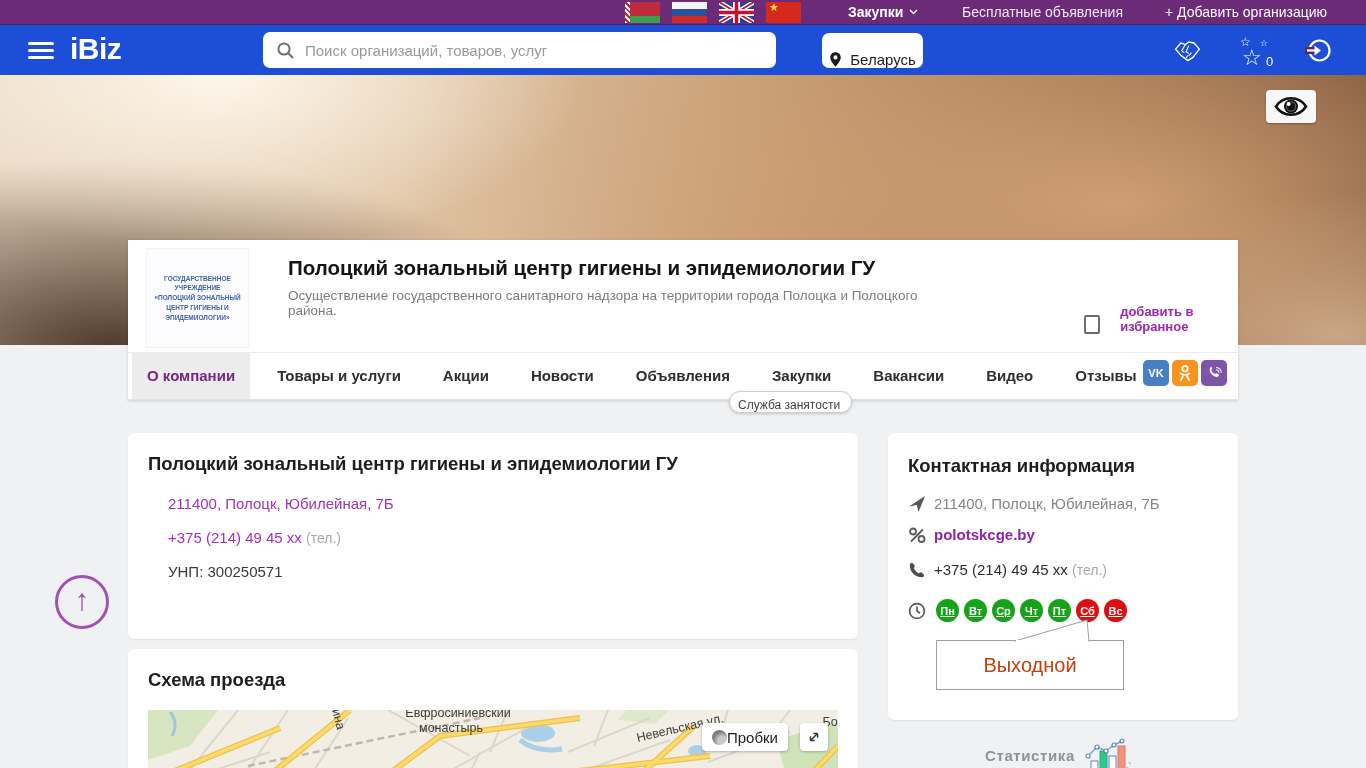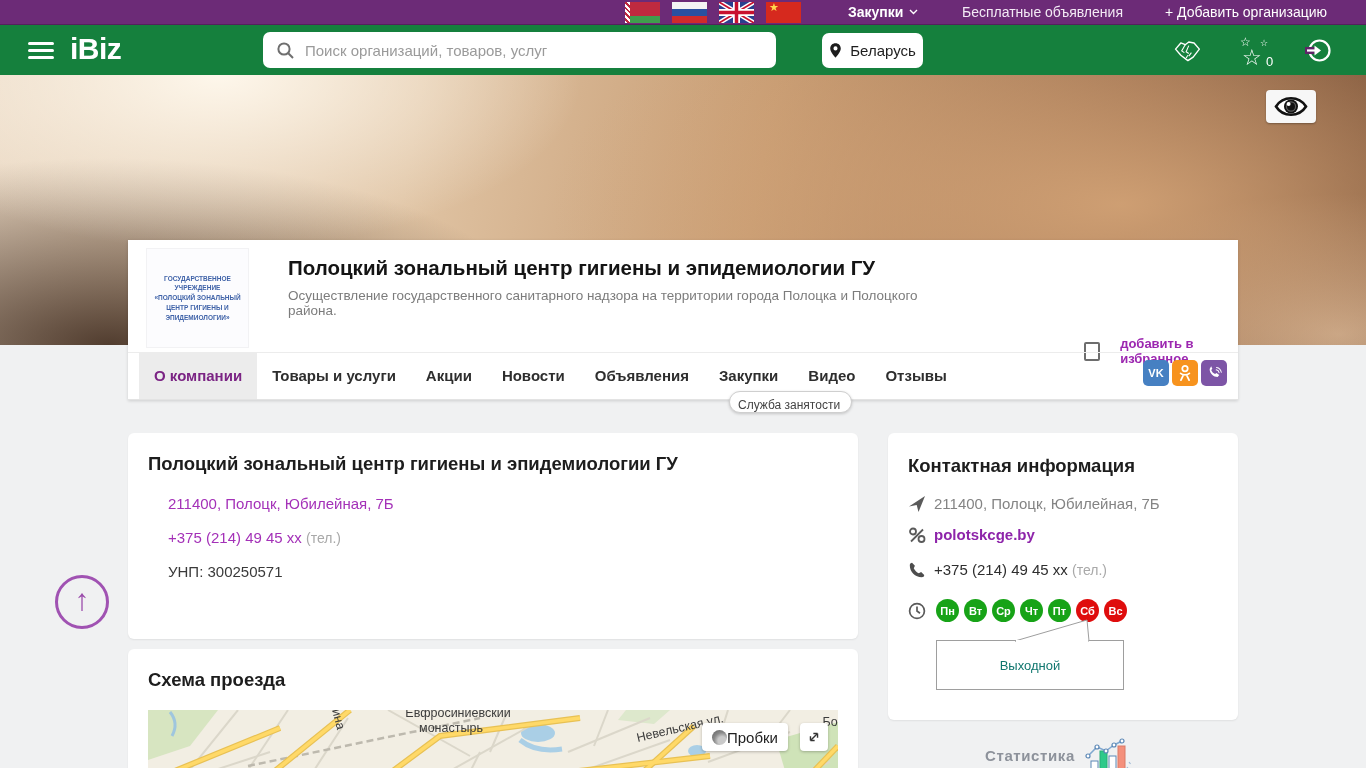--- a/index.html
+++ b/index.html
@@ -15,28 +15,28 @@
      background:repeating-linear-gradient(45deg, #fff 0 2px, #bf2a3f 2px 4px); }
   .flag-ru { background:linear-gradient(#f4f4f4 0 34%, #2a50a0 34% 67%, #d02b2b 67% 100%); }
   .flag-cn { background:#d6291e; }
   .flag-cn .cn-star { position:absolute; left:3px; top:-1px; color:#ffd84d; font-size:11px; }
   .tb-link { position:absolute; top:4px; color:#fff; font-size:14px; cursor:pointer; white-space:nowrap; }
   .tb-zakupki { left:848px; font-weight:bold; display:flex; align-items:center; gap:6px; }
   .tb-free { left:962px; color:#f3eaf5; }
   .tb-add { left:1165px; color:#fff; }
 
   
-  .header { position:absolute; left:0; top:25px; width:1366px; height:50px; background:#15803d; z-index:30; }
+  .header { position:absolute; left:0; top:25px; width:1366px; height:50px; background:#1d4ed8; z-index:30; }
   .burger { position:absolute; left:28px; top:17px; width:26px; height:17px; cursor:pointer; }
   .burger span { display:block; height:3px; background:#fff; border-radius:2px; margin-bottom:4px; }
   .brand { position:absolute; left:70px; top:7px; color:#fff; font-size:30px; font-weight:bold; letter-spacing:-.5px; cursor:pointer; }
   .searchbox { position:absolute; left:263px; top:7px; width:513px; height:36px; background:#fff; border-radius:7px; display:flex; align-items:center; padding-left:13px; }
   .searchbox input { border:none; outline:none; flex:1; height:100%; font-size:15px; color:#333; background:transparent; margin-left:10px; font-family:"Liberation Sans",sans-serif; }
   .searchbox input::placeholder { color:#9a9a9a; }
-  .locbtn { position:absolute; left:822px; top:8px; width:101px; height:35px; background:#fff; border-radius:7px; display:flex; align-items:center; justify-content:center; gap:8px; font-size:15px; color:#1d1d1d; cursor:pointer; }
+  .locbtn { position:absolute; left:822px; top:8px; width:101px; height:35px; background:#fff; border-radius:7px; display:flex; align-items:flex-end; justify-content:center; gap:8px; font-size:15px; color:#1d1d1d; cursor:pointer; }
   .hicon { position:absolute; cursor:pointer; }
   .stars-wrap { width:40px; height:34px; }
   .stars-wrap .st { position:absolute; color:#fff; }
   .st-big { left:2px; top:4px; font-size:22px; }
   .st-s1 { left:0px; top:-6px; font-size:12px; }
   .st-s2 { left:20px; top:-3px; font-size:9px; }
   .st-count { position:absolute; left:26px; top:13px; color:#fff; font-size:13px; }
 
   
   .hero { position:absolute; left:0; top:75px; width:1366px; height:270px; z-index:1;
@@ -47,24 +47,24 @@
       radial-gradient(ellipse 420px 200px at 98% 96%, rgba(233,205,175,.7), rgba(233,205,175,0) 70%),
       linear-gradient(100deg, #ead8c3 0%, #e0c4a4 30%, #c79c73 55%, #966a4b 80%, #6d462f 100%); }
   .eyebtn { position:absolute; left:1266px; top:15px; width:50px; height:33px; background:#f7f7f7; border-radius:4px; display:flex; align-items:center; justify-content:center; cursor:pointer; box-shadow:0 1px 2px rgba(0,0,0,.3); }
 
   
   .company-card { position:absolute; left:128px; top:240px; width:1110px; height:160px; background:#fff; z-index:10; box-shadow:0 1px 3px rgba(0,0,0,.15); }
   .clogo { position:absolute; left:18px; top:8px; width:103px; height:100px; background:#fcfcfe; border:1px solid #f2f2f4; display:flex; flex-direction:column; align-items:center; justify-content:center; padding:4px; text-align:center; }
   .clogo div { font-size:6.5px; line-height:1.5; color:#3f62a8; font-weight:bold; }
   .cname { position:absolute; left:160px; top:16px; font-size:20.5px; font-weight:bold; color:#141414; }
   .cdesc { position:absolute; left:160px; top:48px; font-size:13.5px; color:#7c7c7c; width:670px; }
-  .fav { position:absolute; left:956px; top:64px; display:flex; align-items:center; gap:20px; cursor:pointer;margin-top:32px; }
+  .fav { position:absolute; left:956px; top:64px; display:flex; align-items:flex-end; gap:20px; cursor:pointer; }
   .fav .box { width:19px; height:19px; border:2px solid #6d6d6d; border-radius:2px; background:#fff; }
   .fav .lbl { font-size:13px; font-weight:bold; color:#9c27b0; }
-  .tabsrow { position:absolute; left:0; bottom:0; width:100%; height:48px; border-top:1px solid #ececec; border-bottom:1px solid #e3e3e3; display:flex; padding-left:11px; }
+  .tabsrow { position:absolute; left:0; bottom:0; width:100%; height:48px; border-top:1px solid #ececec; border-bottom:1px solid #e3e3e3; display:flex; padding-left:4px;gap:12px; }
   .tab { padding:0 15px; line-height:46px; font-size:15px; font-weight:bold; color:#2e2e2e; cursor:pointer; white-space:nowrap; }
   .tab.active { background:#ececec; color:#7b2484; }
   .socials { position:absolute; left:1015px; top:120px; display:flex; gap:3px; }
   .soc { width:26px; height:26px; border-radius:5px; display:flex; align-items:center; justify-content:center; cursor:pointer; }
   .soc-vk { background:#4680c2; color:#fff; font-size:11px; font-weight:bold; }
   .soc-ok { background:#f7931e; }
   .soc-vb { background:#7d55a6; }
 
   .tab-tooltip { position:absolute; left:729px; top:391px; height:22px; background:#fff; border:1px solid #cfcfcf; border-radius:11px; display:flex; align-items:center; gap:6px; padding:0 11px 0 8px; font-size:12px; color:#444; z-index:12; box-shadow:0 1px 3px rgba(0,0,0,.18); white-space:nowrap;flex-direction:column; }
 
@@ -76,25 +76,25 @@
   .card h2 { position:absolute; left:20px; font-size:18.5px; font-weight:bold; color:#1d1d1d; }
   .about-card h2 { top:20px; }
   .map-card h2 { top:20px; }
   .contact-card h2 { top:22px; }
   .a-row { position:absolute; left:40px; font-size:15px; white-space:nowrap; }
   .purple-link { color:#a431b8; cursor:pointer; }
   .gray-note { color:#a9a9a9; font-size:14px; }
   .c-row { position:absolute; font-size:15px; white-space:nowrap; }
   .c-ic { position:absolute; left:20px; width:18px; height:18px; }
   .site-link { color:#8e24aa; font-weight:bold; cursor:pointer; }
-  .day { width:23px; height:23px; border-radius:50%; display:inline-flex; align-items:center; justify-content:center; color:#fff; font-size:11px; font-weight:bold; margin-right:5px; cursor:default; }
+  .day { width:23px; height:23px; border-radius:50%; display:inline-flex; align-items:center; justify-content:center; color:#fff; font-size:11px; font-weight:bold; margin-right:5px; cursor:default;text-decoration:underline; }
   .green { background:#17a317; }
   .red { background:#df0d0d; }
   .days-wrap { position:absolute; left:48px; top:166px; display:flex; }
-  .dayoff-box { position:absolute; left:48px; top:207px; width:188px; height:50px; background:#fff; border:1px solid #9e9e9e; display:flex; align-items:center; justify-content:center; font-size:13px; color:#0f766e; z-index:2; }
+  .dayoff-box { position:absolute; left:48px; top:207px; width:188px; height:50px; background:#fff; border:1px solid #9e9e9e; display:flex; align-items:center; justify-content:center; font-size:20px; color:#c2410c; z-index:2; }
   .pointer-svg { position:absolute; left:117px; top:184px; z-index:3; }
 
   
   .mapwrap { position:absolute; left:20px; top:61px; width:690px; height:110px; overflow:hidden; background:#f2eee3; }
   .traffic-btn { position:absolute; left:554px; top:13px; width:86px; height:28px; background:#fff; border-radius:4px; box-shadow:0 1px 3px rgba(0,0,0,.25); display:flex; align-items:center; justify-content:center; gap:0; font-size:15px; color:#1f1f1f; cursor:pointer; }
   .traffic-dot { width:15px; height:15px; border-radius:50%; background:radial-gradient(circle at 68% 72%, #c9c9c9 0 28%, #8a8a8a 55%, #5c5c5c 100%); }
   .expand-btn { position:absolute; left:652px; top:13px; width:28px; height:28px; background:#fff; border-radius:4px; box-shadow:0 1px 3px rgba(0,0,0,.25); display:flex; align-items:center; justify-content:center; cursor:pointer; }
 
   
   .stats { position:absolute; left:985px; top:737px; display:flex; align-items:center; gap:10px; cursor:pointer; }
@@ -198,20 +198,21 @@
       <span class="box"></span>
       <span class="lbl">добавить в избранное</span>
     </div>
     <div class="tabsrow">
       <div class="tab active">О компании</div>
       <div class="tab">Товары и услуги</div>
       <div class="tab">Акции</div>
       <div class="tab">Новости</div>
       <div class="tab">Объявления</div>
       <div class="tab">Закупки</div>
+      <div class="tab">Вакансии</div>
       <div class="tab">Видео</div>
       <div class="tab">Отзывы</div>
     </div>
     <div class="socials">
       <div class="soc soc-vk">VK</div>
       <div class="soc soc-ok">
         <svg width="16" height="18" viewBox="0 0 20 22">
           <circle cx="10" cy="5.5" r="3.4" fill="none" stroke="#fff" stroke-width="2.2"></circle>
           <path d="M4.5 11.5 a7 4.5 0 0 0 11 0" fill="none" stroke="#fff" stroke-width="2.2" stroke-linecap="round"></path>
           <path d="M7.5 14.5 l-2.6 5.5 M12.5 14.5 l2.6 5.5" stroke="#fff" stroke-width="2.2" stroke-linecap="round"></path>

